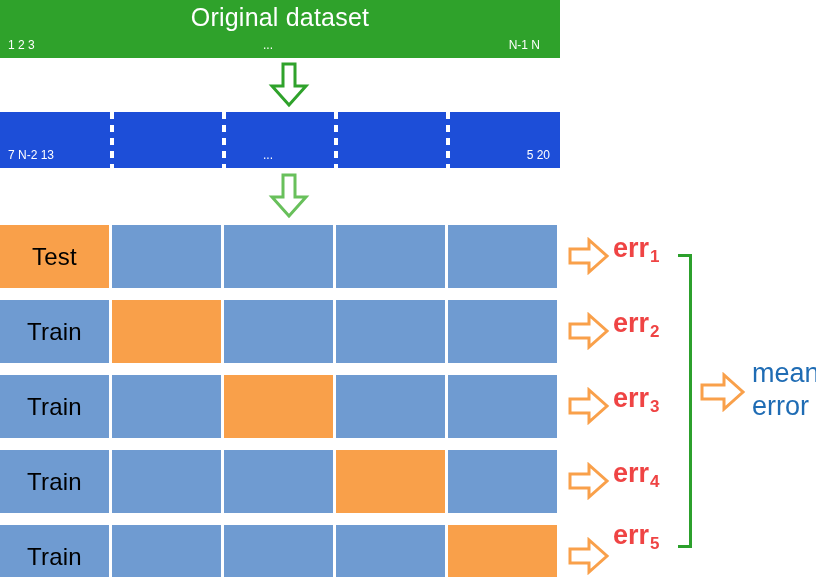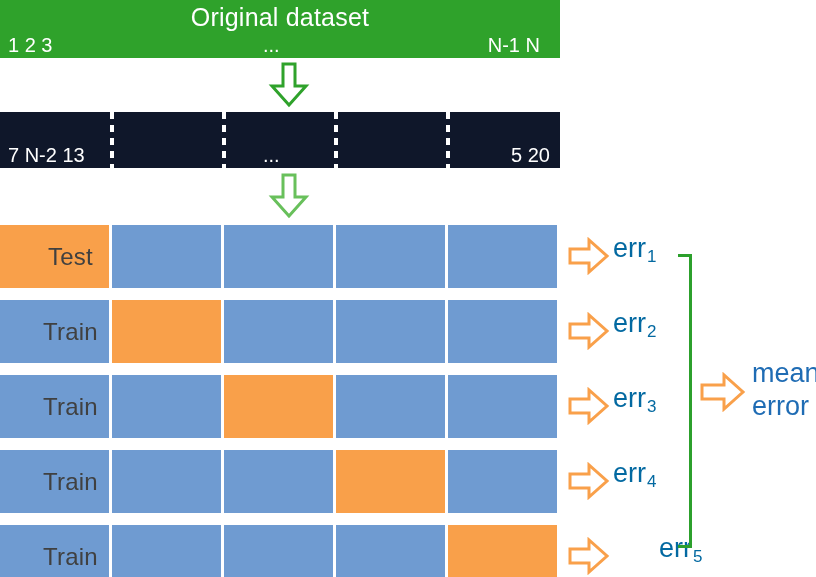--- a/index.html
+++ b/index.html
@@ -28,38 +28,38 @@
     box-sizing: border-box;
   }
   #original-bar {
     top: 0;
     height: 58px;
     background: #2FA22B;
   }
   #shuffled-bar {
     top: 112px;
     height: 56px;
-    background: #0f172a;
+    background: #1d4ed8;
     text-align: right;
   }
   .bar-title {
     position: absolute;
     top: 3px;
     left: 0;
     width: 100%;
     text-align: center;
     color: #ffffff;
     font-size: 25px;
     line-height: 28px;
     letter-spacing: 0.2px;
   }
   .idx {
     position: absolute;
     color: #ffffff;
-    font-size: 20px;
+    font-size: 12px;
     line-height: 18px;
     white-space: nowrap;
   }
   #original-bar .idx-left  { left: 8px;  bottom: 4px; }
   #original-bar .idx-mid   { left: 263px; bottom: 4px; }
   #original-bar .idx-right { right: 20px; bottom: 4px; }
   #shuffled-bar .idx-left  { left: 8px;  bottom: 4px; }
   #shuffled-bar .idx-mid   { left: 263px; bottom: 4px; }
   #shuffled-bar .idx-right { right: 10px; bottom: 4px; }
 
@@ -101,38 +101,38 @@
   .cell.test  { background: #F9A04A; }
   .cell-label {
     position: absolute;
     left: 0;
     top: 0;
     width: 100%;
     height: 100%;
     display: flex;
     align-items: center;
     justify-content: center;
-    color: #404040;
+    color: #000000;
     font-size: 24px;
     letter-spacing: 0.2px;
-    margin-left: 16px;
   }
 
   
   .err-arrow {
     position: absolute;
     left: 568px;
   }
   .err-label {
     position: absolute;
     left: 613px;
-    color: #0369a1;
+    color: #ef4444;
     font-size: 27px;
     line-height: 30px;
     white-space: nowrap;
+    font-weight: bold;
   }
   .err-label sub {
     font-size: 17px;
     vertical-align: baseline;
     position: relative;
     top: 5px;
     left: 1px;
   }
 
   
@@ -269,21 +269,21 @@
           <span class="cell-label">Train</span>
         </div>
         <div class="cell train" style="left: 112px; width: 109px;"></div>
         <div class="cell train" style="left: 224px; width: 109px;"></div>
         <div class="cell train" style="left: 336px; width: 109px;"></div>
         <div class="cell test" style="left: 448px; width: 109px;"></div>
       </div>
       <div class="err-arrow" style="top: 537px;"><svg width="42" height="38" viewBox="0 0 42 38">
           <polygon points="2,12 21,12 21,3 39,19 21,35 21,26 2,26" fill="#ffffff" stroke="#F9A04A" stroke-width="3" stroke-linejoin="miter"></polygon>
         </svg></div>
-      <div class="err-label" style="top: 533px; margin-left: 46px;"><span>err</span><sub>5</sub></div>
+      <div class="err-label" style="top: 520px;"><span>err</span><sub>5</sub></div>
     </div>
 
   <div id="bracket">
     <div class="btick top"></div>
     <div class="bspine"></div>
     <div class="btick bot"></div>
   </div>
 
   <div id="mean-arrow">
     <svg width="46" height="40" viewBox="0 0 46 40">

